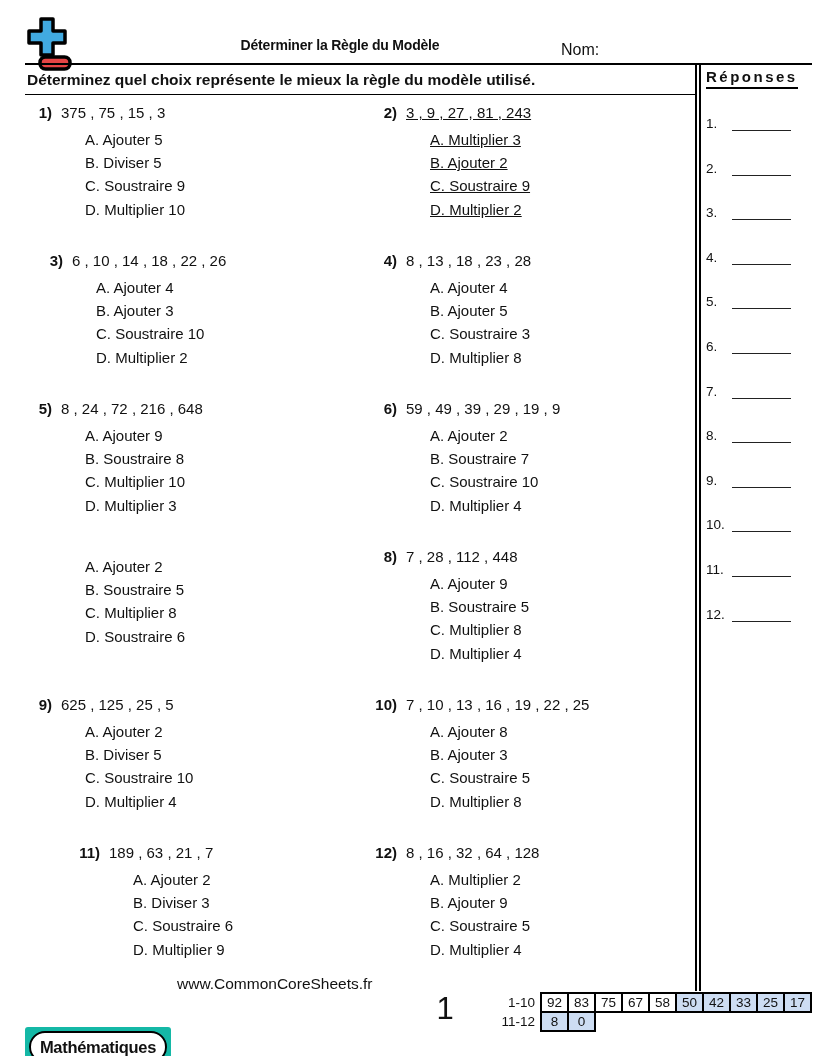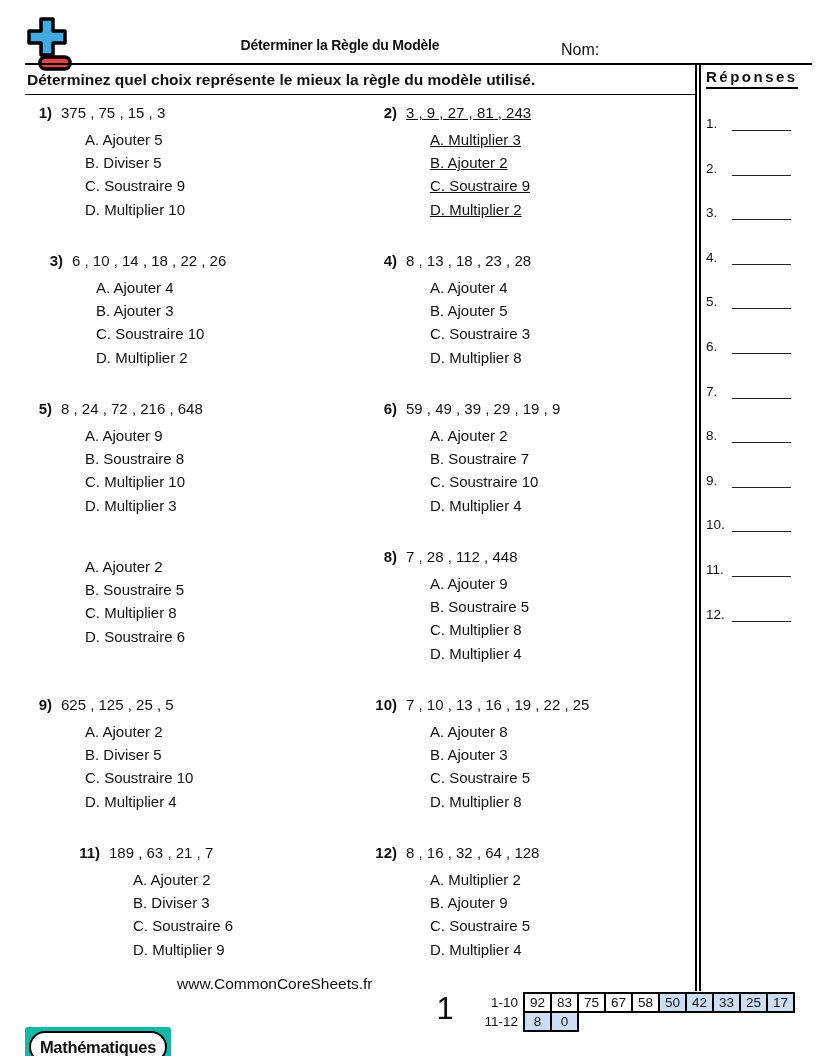--- a/index.html
+++ b/index.html
@@ -32,21 +32,21 @@
   .answer-item .blank { flex:1; height:15px; border-bottom:1.5px solid #222; margin-left:3px; }
 
   
   .brand-bar { position:absolute; left:25px; top:1027px; width:146px; height:40px;
                background:#14b8a6; border-radius:3px; }
   .brand-pill { position:absolute; left:4px; top:4px; right:4px; bottom:4px; background:#fff;
                 border:2.5px solid #000; border-radius:18px; display:flex; align-items:center;
                 justify-content:center; font-weight:bold; font-size:16.5px; letter-spacing:-0.3px; }
   .website { position:absolute; left:177px; top:975px; font-size:15.5px; }
   .page-num { position:absolute; left:400px; top:991px; width:90px; text-align:center; font-size:31px; }
-  .score-table { position:absolute; right:21px; top:992px; border-collapse:collapse; }
+  .score-table { position:absolute; right:4px; top:992px; border-collapse:collapse; }
   .score-table td { font-size:13.5px; height:19px; }
   .score-table td.cell { width:27px; border:2px solid #000; text-align:center; background:#fff; }
   .score-table td.cell.shaded { background:#cdddf3; }
   .score-table td.rlabel { border:none; text-align:right; padding-right:5px; white-space:nowrap; }
 </style>
 </head>
 <body>
 
 <div class="page">
 

